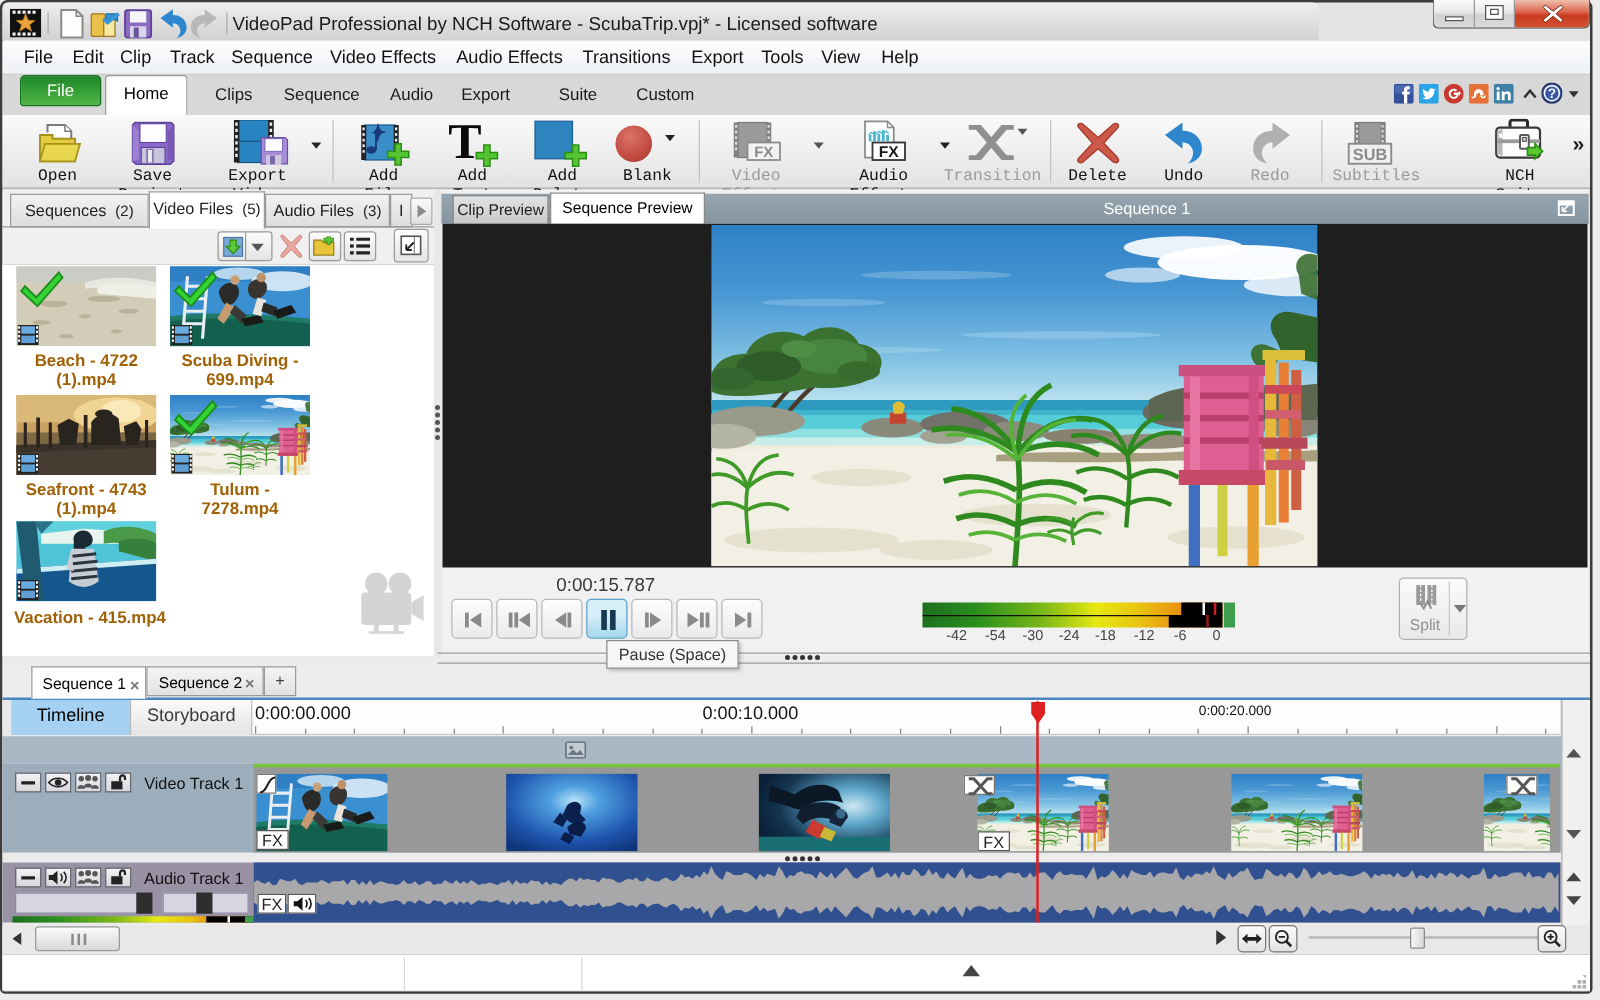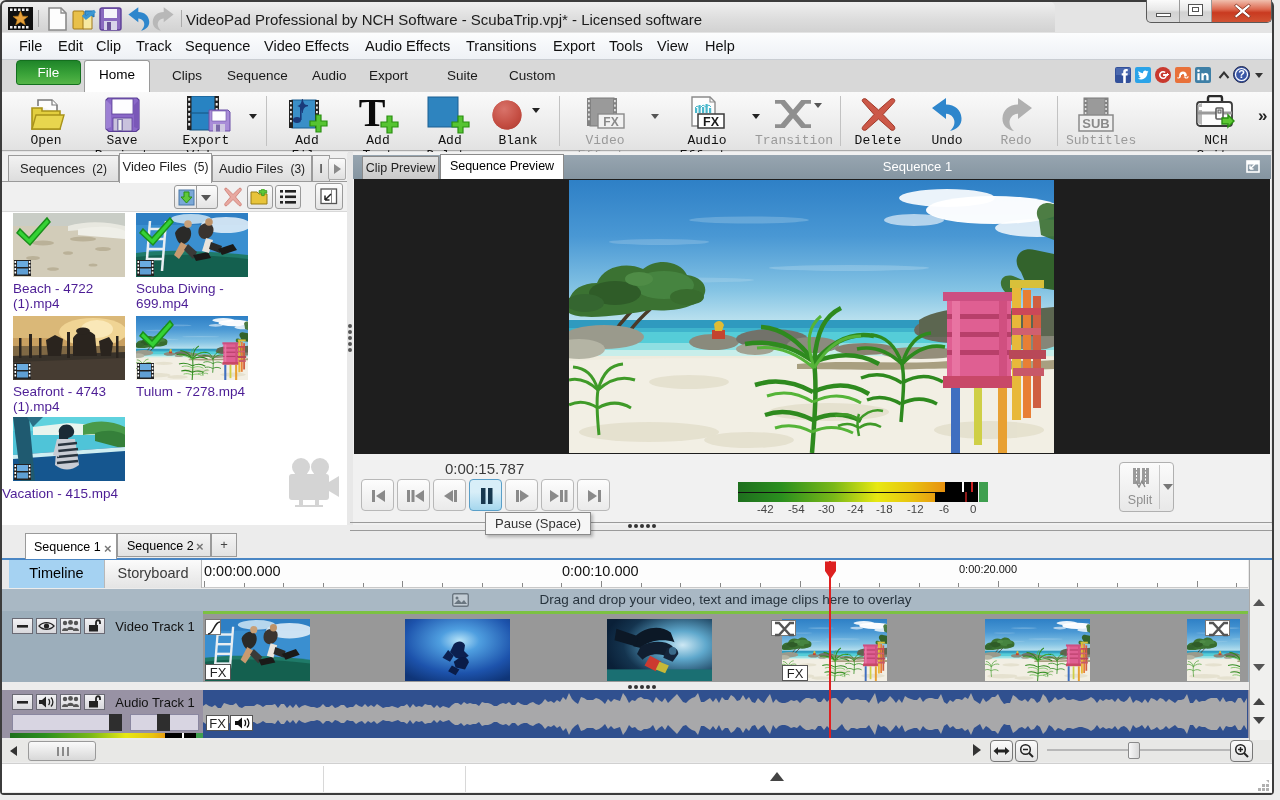--- a/index.html
+++ b/index.html
@@ -20,21 +20,21 @@
 #hometab { position:absolute; left:82px; top:0px; width:66px; height:32px; background:#fff; border:1px solid #9a9a9a; border-bottom:none; border-radius:3px 3px 0 0; font-size:13.5px; text-align:center; line-height:28px; color:#000; }
 
 #toolbar { position:absolute; left:2px; top:92px; width:1270px; height:59px; background:linear-gradient(#fafafa,#eaeaea 70%,#e2e2e2); border-bottom:1px solid #ababab; }
 .tbl { position:absolute; top:41px; font-size:13px; color:#111; text-align:center;font-family:Liberation Mono, monospace; }
 .tbl.dis { color:#9a9a9a; }
 .tsep { position:absolute; top:4px; width:1px; height:50px; background:#c2c2c2; }
 .darr { position:absolute; width:0; height:0; border-left:4px solid transparent; border-right:4px solid transparent; border-top:5px solid #222; }
 
 #leftpanel { position:absolute; left:2px; top:152px; width:346px; height:373px; background:#f0f0f0; border-bottom:1px solid #aaa; }
 .ltab { position:absolute; top:3px; height:27px; background:linear-gradient(#f2f2f2,#ddd); border:1px solid #9a9a9a; font-size:13px; color:#222; text-align:center; }
-.thumbcap { position:absolute; font-size:13.5px; color:#4c1d95; text-align:left; line-height:15px; }
+.thumbcap { position:absolute; font-size:13.5px; color:#a16207; text-align:center; line-height:15px;font-weight:bold; }
 #preview { position:absolute; left:353px; top:152px; width:918px; height:373px; background:#f1f1f1; }
 #pvhead { position:absolute; left:0; top:3px; width:918px; height:24px; background:linear-gradient(#97a5b0,#8595a1); }
 #videoarea { position:absolute; left:1px; top:27px; width:916px; height:275px; background:#1e1e1e; }
 
 #tlzone { position:absolute; left:2px; top:525px; width:1270px; height:268px; background:#ececec; }
 .seqtab { position:absolute; top:8px; height:24px; background:linear-gradient(#f4f4f4,#e2e2e2); border:1px solid #9a9a9a; font-size:13px; color:#000; }
 .fxbadge { position:absolute; background:#fff; border:1px solid #555; font-size:13px; color:#222; text-align:center; font-weight:bold; }
 .pbtn { position:absolute; top:0; width:33px; height:32px; background:linear-gradient(#fdfdfd,#eaeaea); border:1px solid #b8b8b8; border-radius:4px; }
 .pbtn.on { background:linear-gradient(#d8eef8 40%,#a5d7ee); border:1px solid #5a9fc8; }
 .trkbtn { position:absolute; width:21px; height:16px; background:linear-gradient(#f2f2f4,#d8d8dc); border:1px solid #6a6a74; }
@@ -975,21 +975,20 @@
     <div class="abs" style="left:1251px;top:139px;width:0;height:0;z-index:4;border-left:6px solid transparent;border-right:6px solid transparent;border-top:7px solid #555"></div>
     <div class="abs" style="left:1251px;top:173px;width:0;height:0;z-index:4;border-left:6px solid transparent;border-right:6px solid transparent;border-bottom:7px solid #444"></div>
     <div class="abs" style="left:1251px;top:192px;width:0;height:0;z-index:4;border-left:6px solid transparent;border-right:6px solid transparent;border-top:7px solid #444"></div>
 
     <div class="abs" style="left:0;top:64px;width:1247px;height:22px;background:#a9b8c4">
       <svg class="abs" style="left:450px;top:4px" width="17" height="14" viewBox="0 0 17 14">
           <rect x="0.7" y="0.7" width="15.6" height="12.6" rx="1.5" fill="#c2ccd4" stroke="#6a7680" stroke-width="1.4"></rect>
           <circle cx="5" cy="5" r="1.5" fill="#6a7680"></circle>
           <path d="M2 11 L6.5 6.5 L9.5 9.5 L12 7 L15 11 Z" fill="#6a7680"></path>
         </svg>
-      <div class="abs" style="left:201px;top:3px;width:1045px;text-align:center;font-size:13.5px;color:#27333d">Drag and drop your video, text and image clips here to overlay</div>
     </div>
 
     <div class="abs" style="left:0;top:86px;width:1247px;height:71px;background:#9caebb"></div>
     <div class="abs" style="left:201px;top:86px;width:1045px;height:71px;background:#989898"></div>
     <div class="abs" style="left:201px;top:86px;width:1045px;height:2.5px;background:#7cc142"></div>
     <div class="trkbtn" style="left:10px;top:93px"><svg width="19" height="14">
           <rect x="4" y="6" width="11" height="2.6" fill="#222"></rect>
         </svg></div>
     <div class="trkbtn" style="left:34px;top:93px"><svg width="19" height="14" viewBox="0 0 19 14">
           <path d="M2 7 C6 2.5 13 2.5 17 7 C13 11.5 6 11.5 2 7 Z" fill="none" stroke="#222" stroke-width="1.3"></path>

